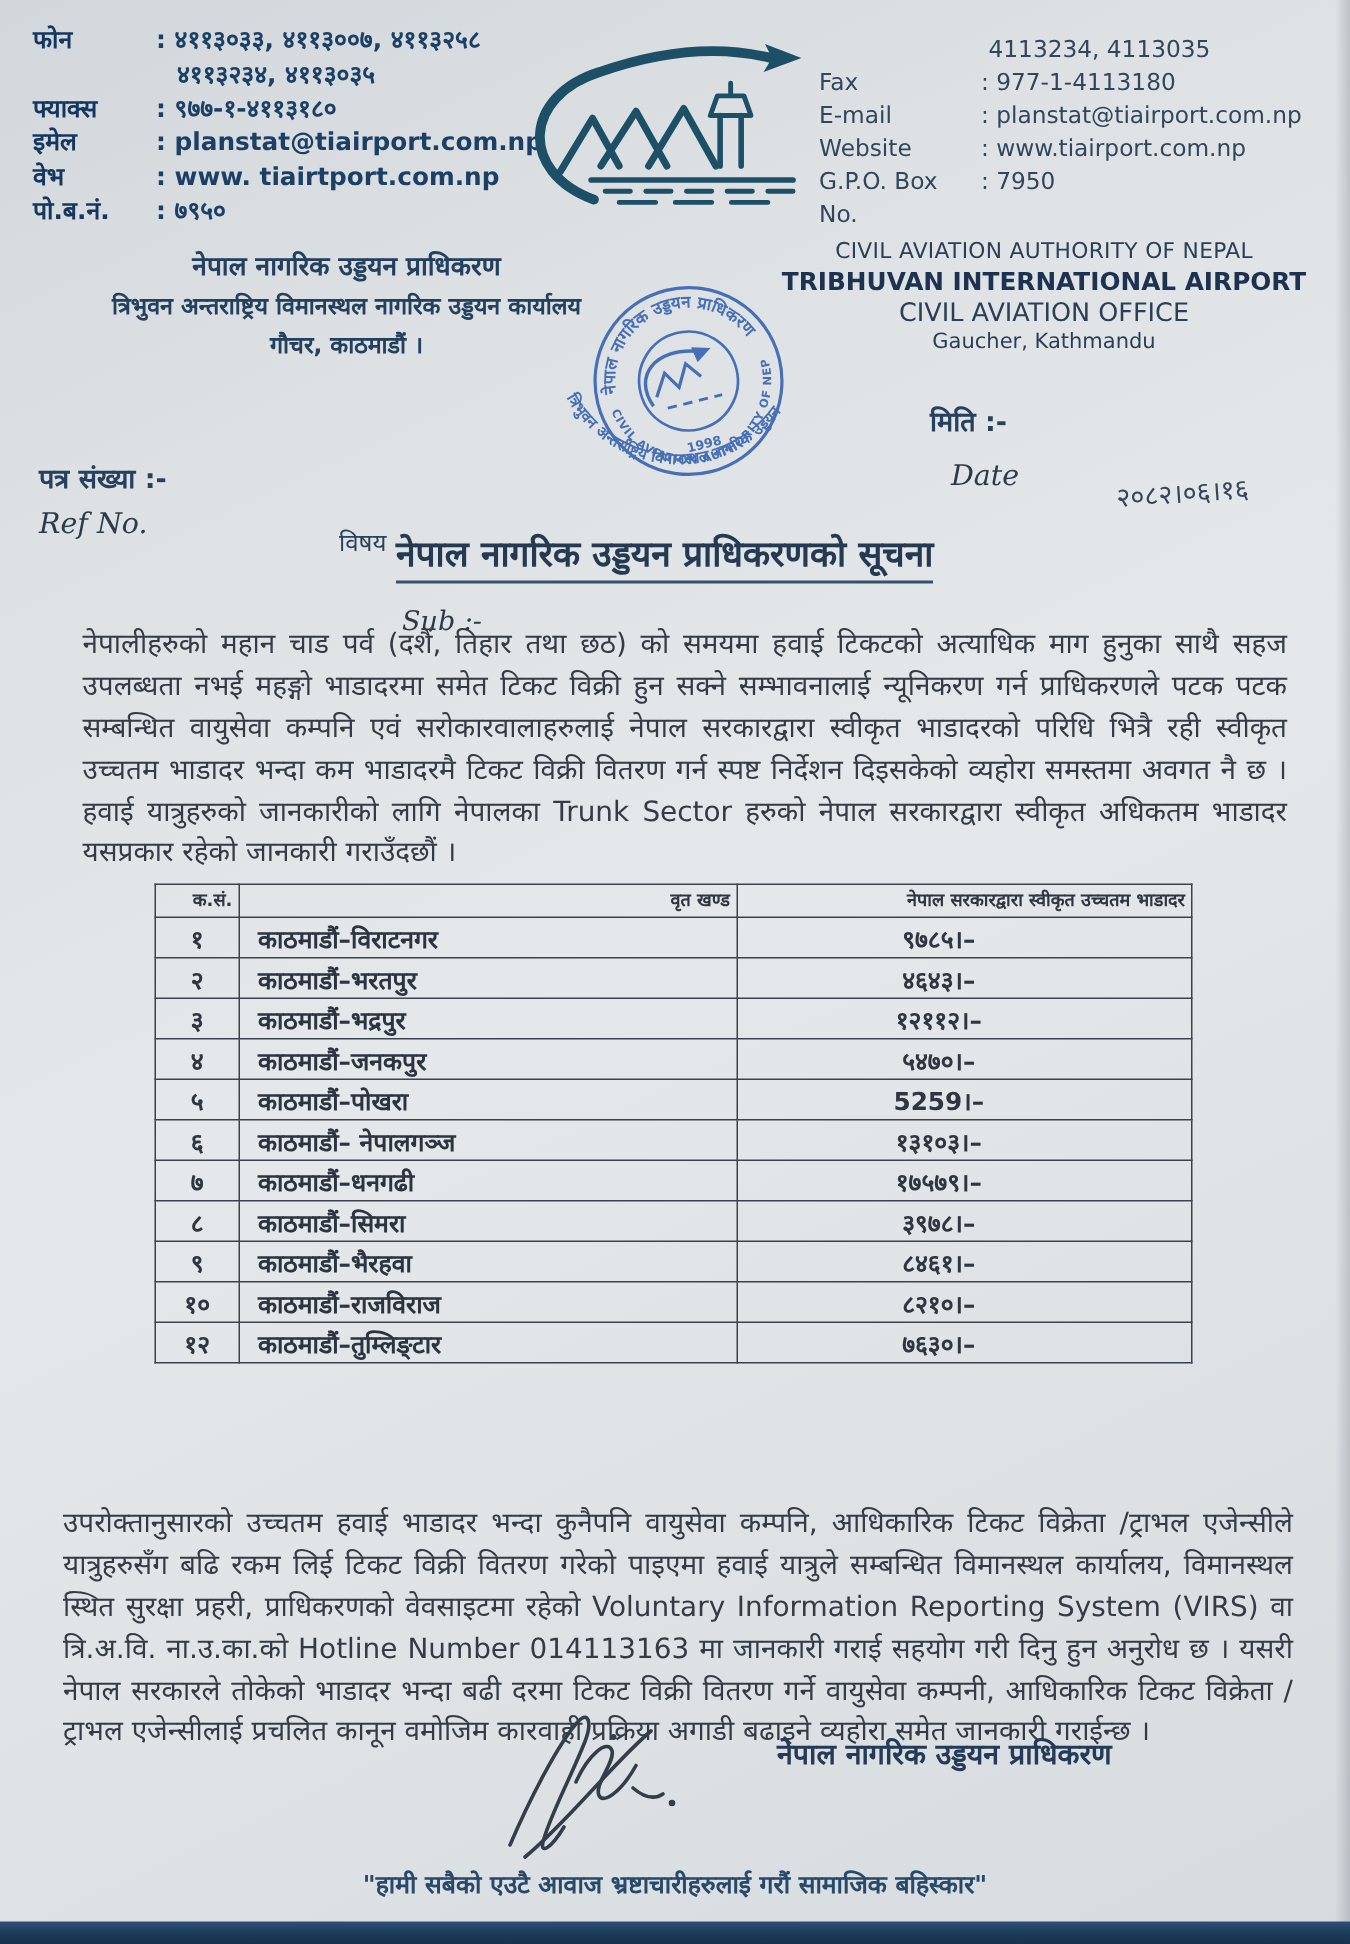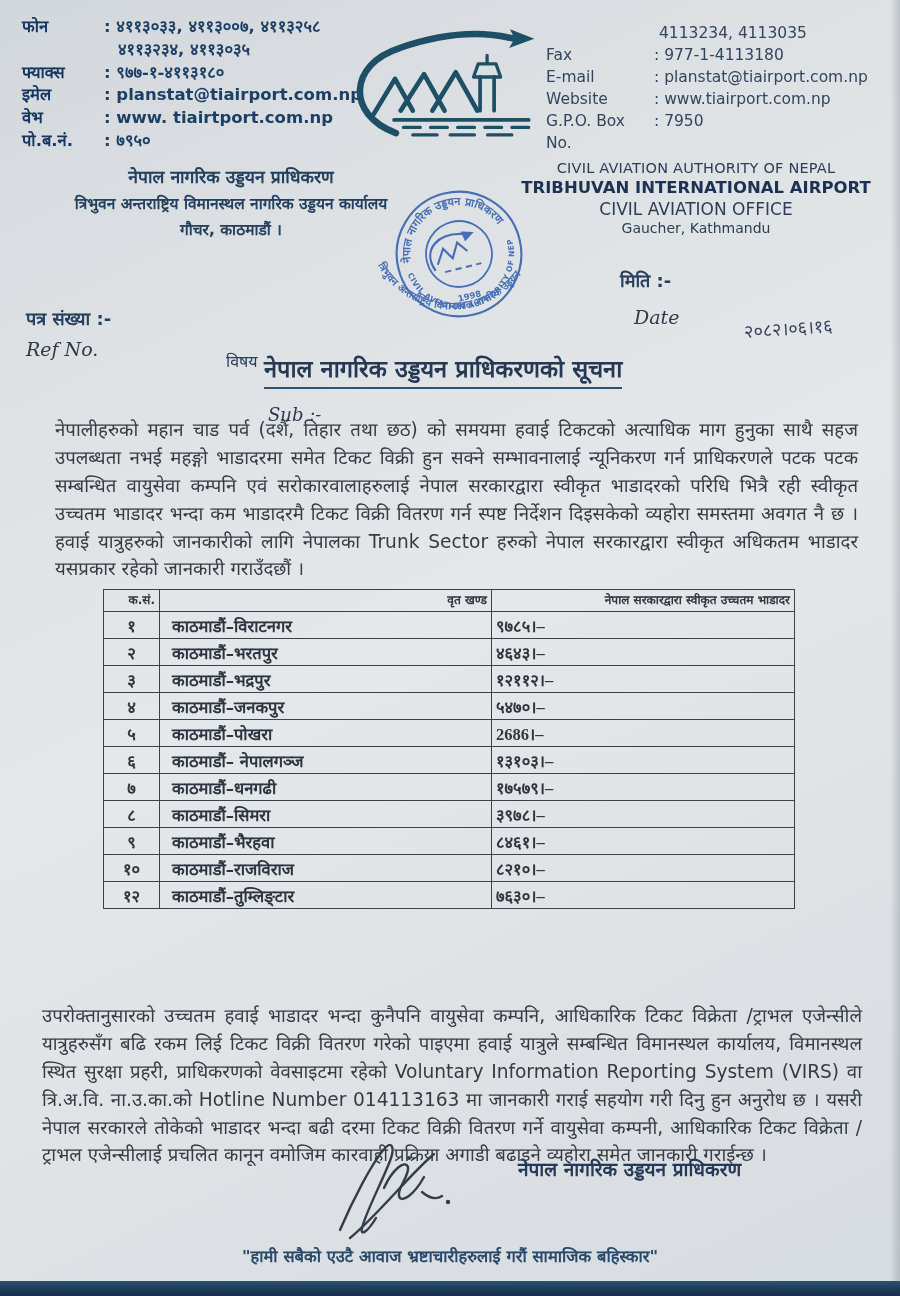--- a/index.html
+++ b/index.html
@@ -52,21 +52,21 @@
   
   .fare-table{position:absolute;left:103px;top:589px;width:692px;border-collapse:collapse;}
   .fare-table th,.fare-table td{border:1.7px solid #3c424b;color:#2f3640;}
   .fare-table th{font-size:12px;font-weight:bold;text-align:right;padding:3px 4px;line-height:1.25;}
   .fare-table td{font-size:16.5px;padding:1px 4px;height:24px;}
   .col-sn{width:50px;text-align:center;}
   .col-route{width:352px;}
   td.col-route{padding-left:12px;font-weight:bold;color:#2c3440;}
   td.col-sn{font-weight:bold;}
   .col-fare{width:290px;}
-  td.col-fare{text-align:left;padding-right:38px;font-weight:bold;font-family:Liberation Serif, serif;}
+  td.col-fare{text-align:center;padding-right:38px;font-weight:bold;}
   
   .signature{position:absolute;left:332px;top:1130px;width:140px;height:115px;}
   .sig-org{position:absolute;left:518px;top:1156px;font-size:19px;font-weight:bold;color:#243a56;white-space:nowrap;}
   
   .footer-quote{position:absolute;left:0;top:1244px;width:100%;text-align:center;font-size:16.5px;font-weight:bold;color:#29496a;}
   .bottom-bar{position:absolute;left:0;bottom:0;width:100%;height:15px;background:linear-gradient(180deg,#2d5175 0%,#1c3a59 55%,#16304c 100%);}
   .edge-shade{position:absolute;right:0;top:0;width:10px;height:100%;background:linear-gradient(90deg,rgba(0,0,0,0) 0%,rgba(40,50,60,.18) 100%);}
 </style>
 </head>
 <body>
@@ -215,21 +215,21 @@
           <td class="col-fare">१२११२।–</td>
         </tr>
       <tr>
           <td class="col-sn">४</td>
           <td class="col-route">काठमाडौं–जनकपुर</td>
           <td class="col-fare">५४७०।–</td>
         </tr>
       <tr>
           <td class="col-sn">५</td>
           <td class="col-route">काठमाडौं–पोखरा</td>
-          <td class="col-fare">2686।–</td>
+          <td class="col-fare">5259।–</td>
         </tr>
       <tr>
           <td class="col-sn">६</td>
           <td class="col-route">काठमाडौं– नेपालगञ्ज</td>
           <td class="col-fare">१३१०३।–</td>
         </tr>
       <tr>
           <td class="col-sn">७</td>
           <td class="col-route">काठमाडौं–धनगढी</td>
           <td class="col-fare">१७५७९।–</td>

